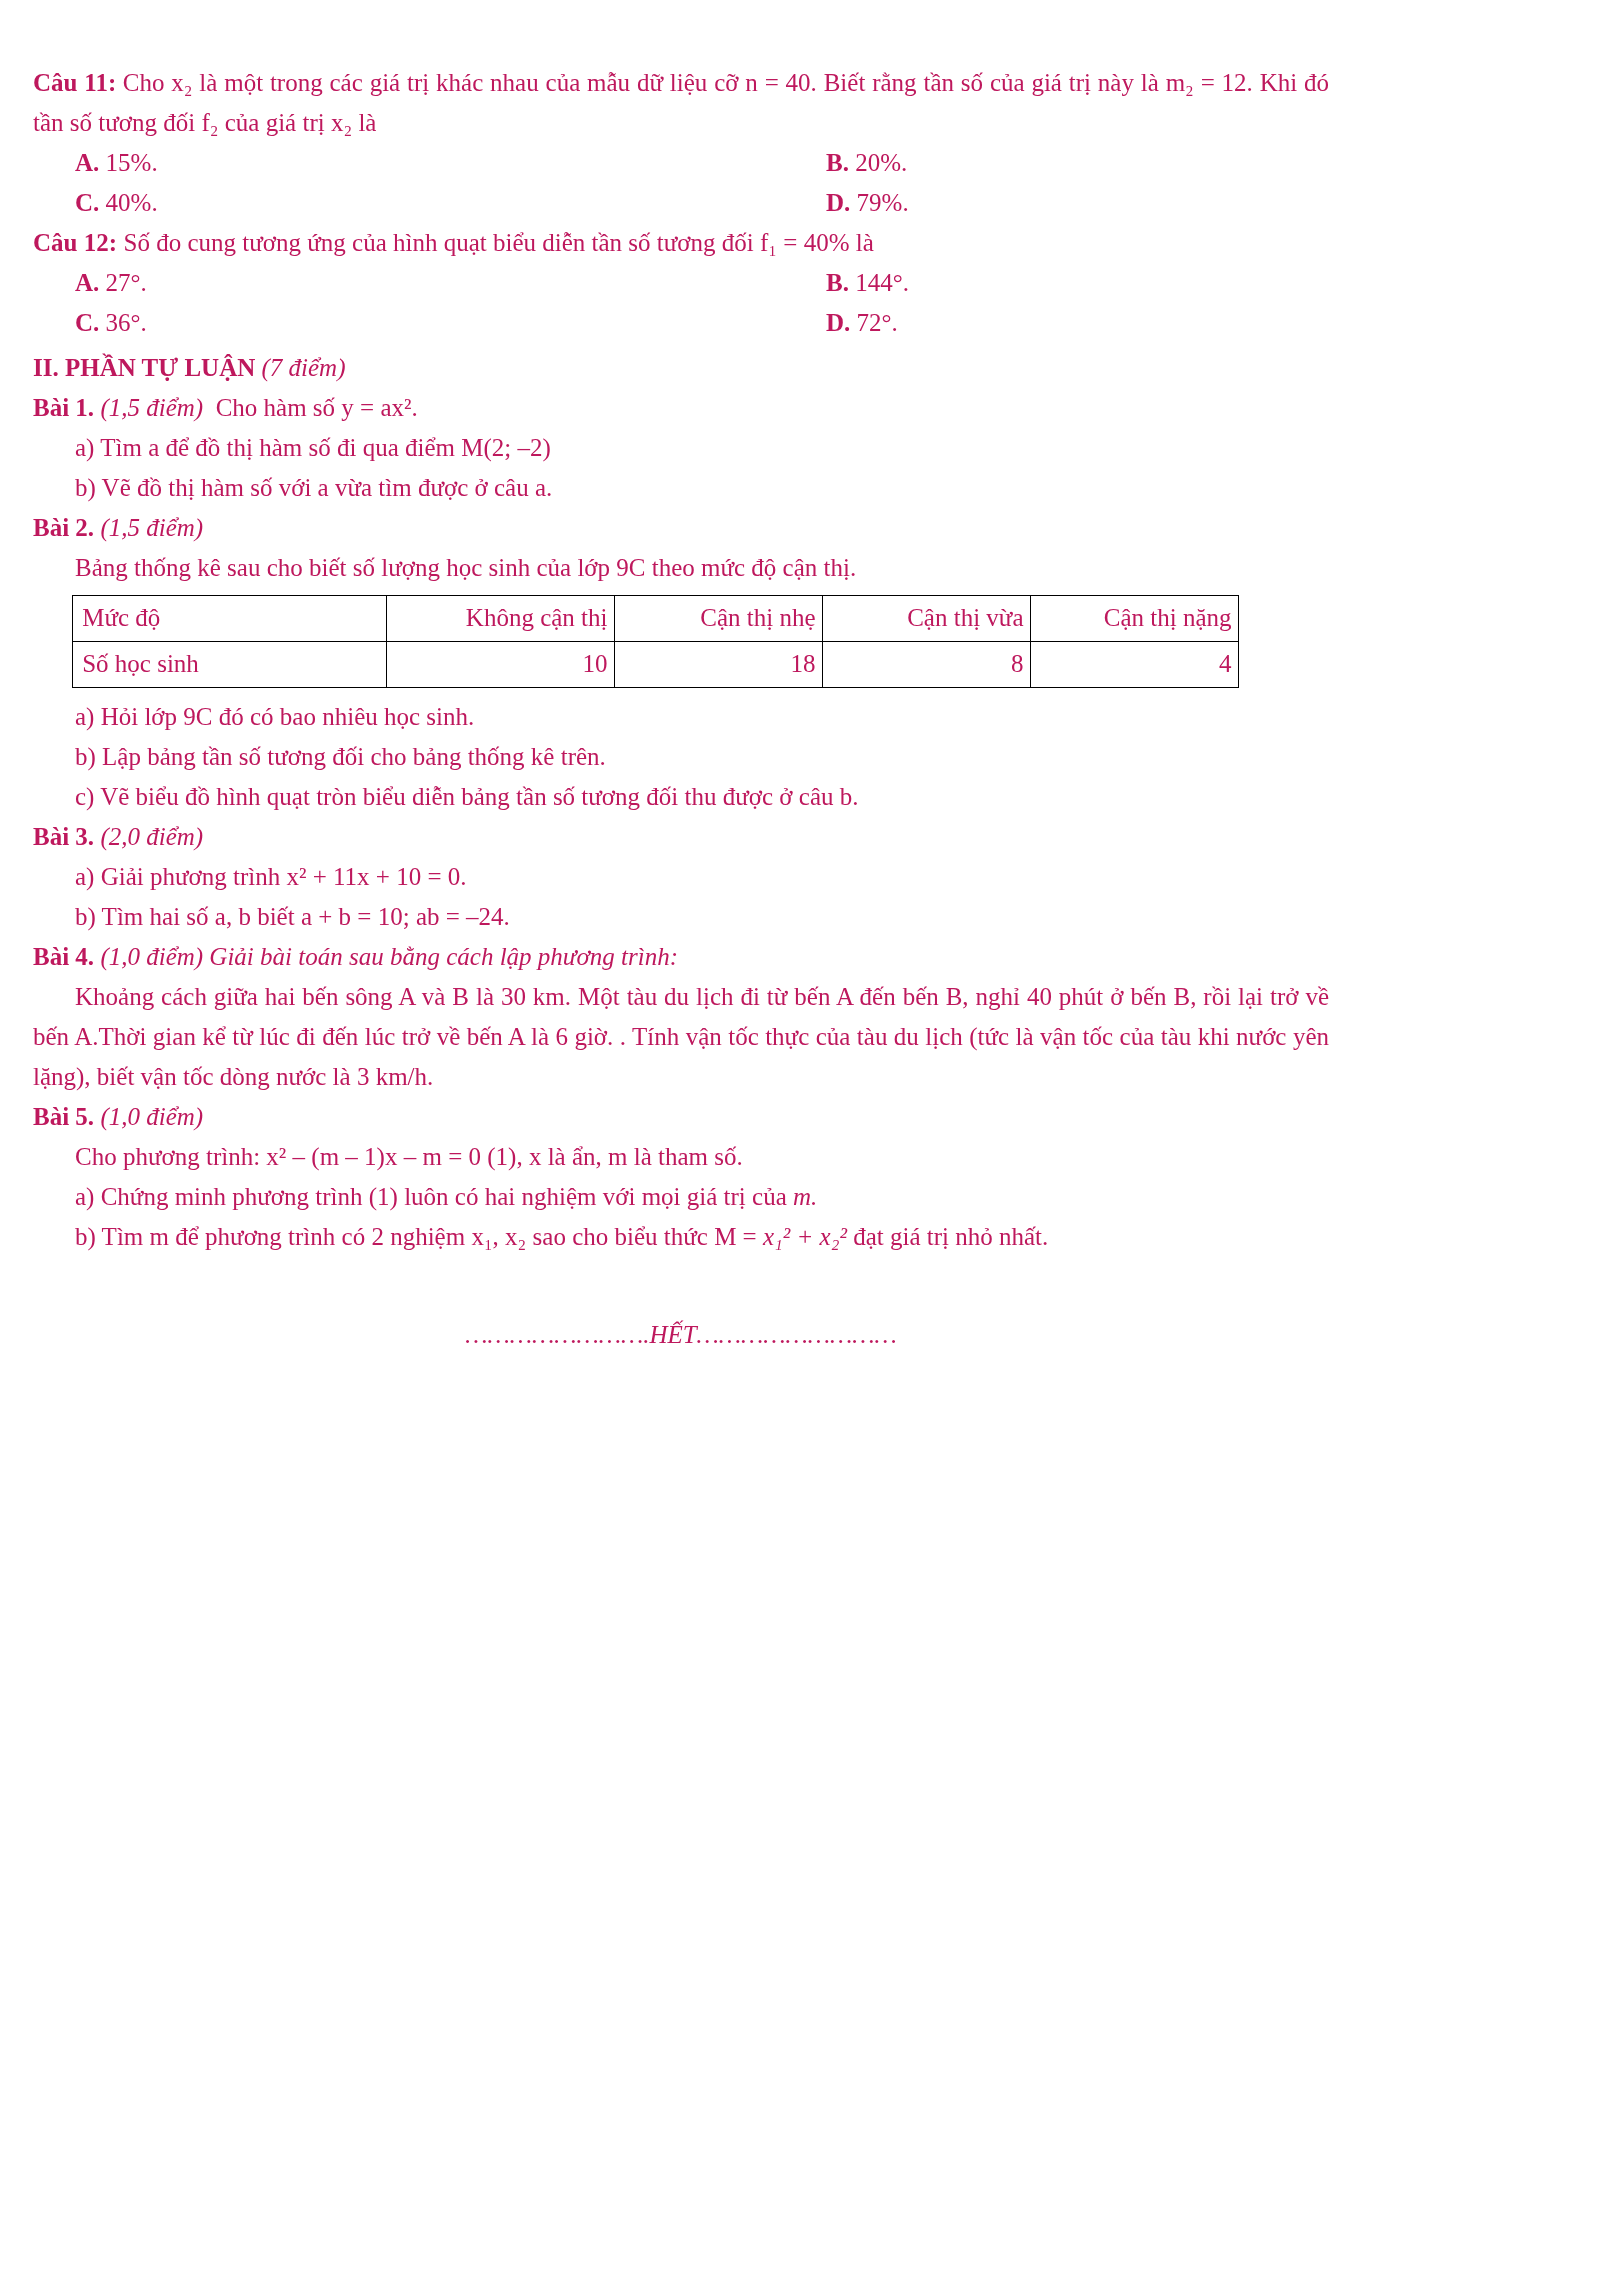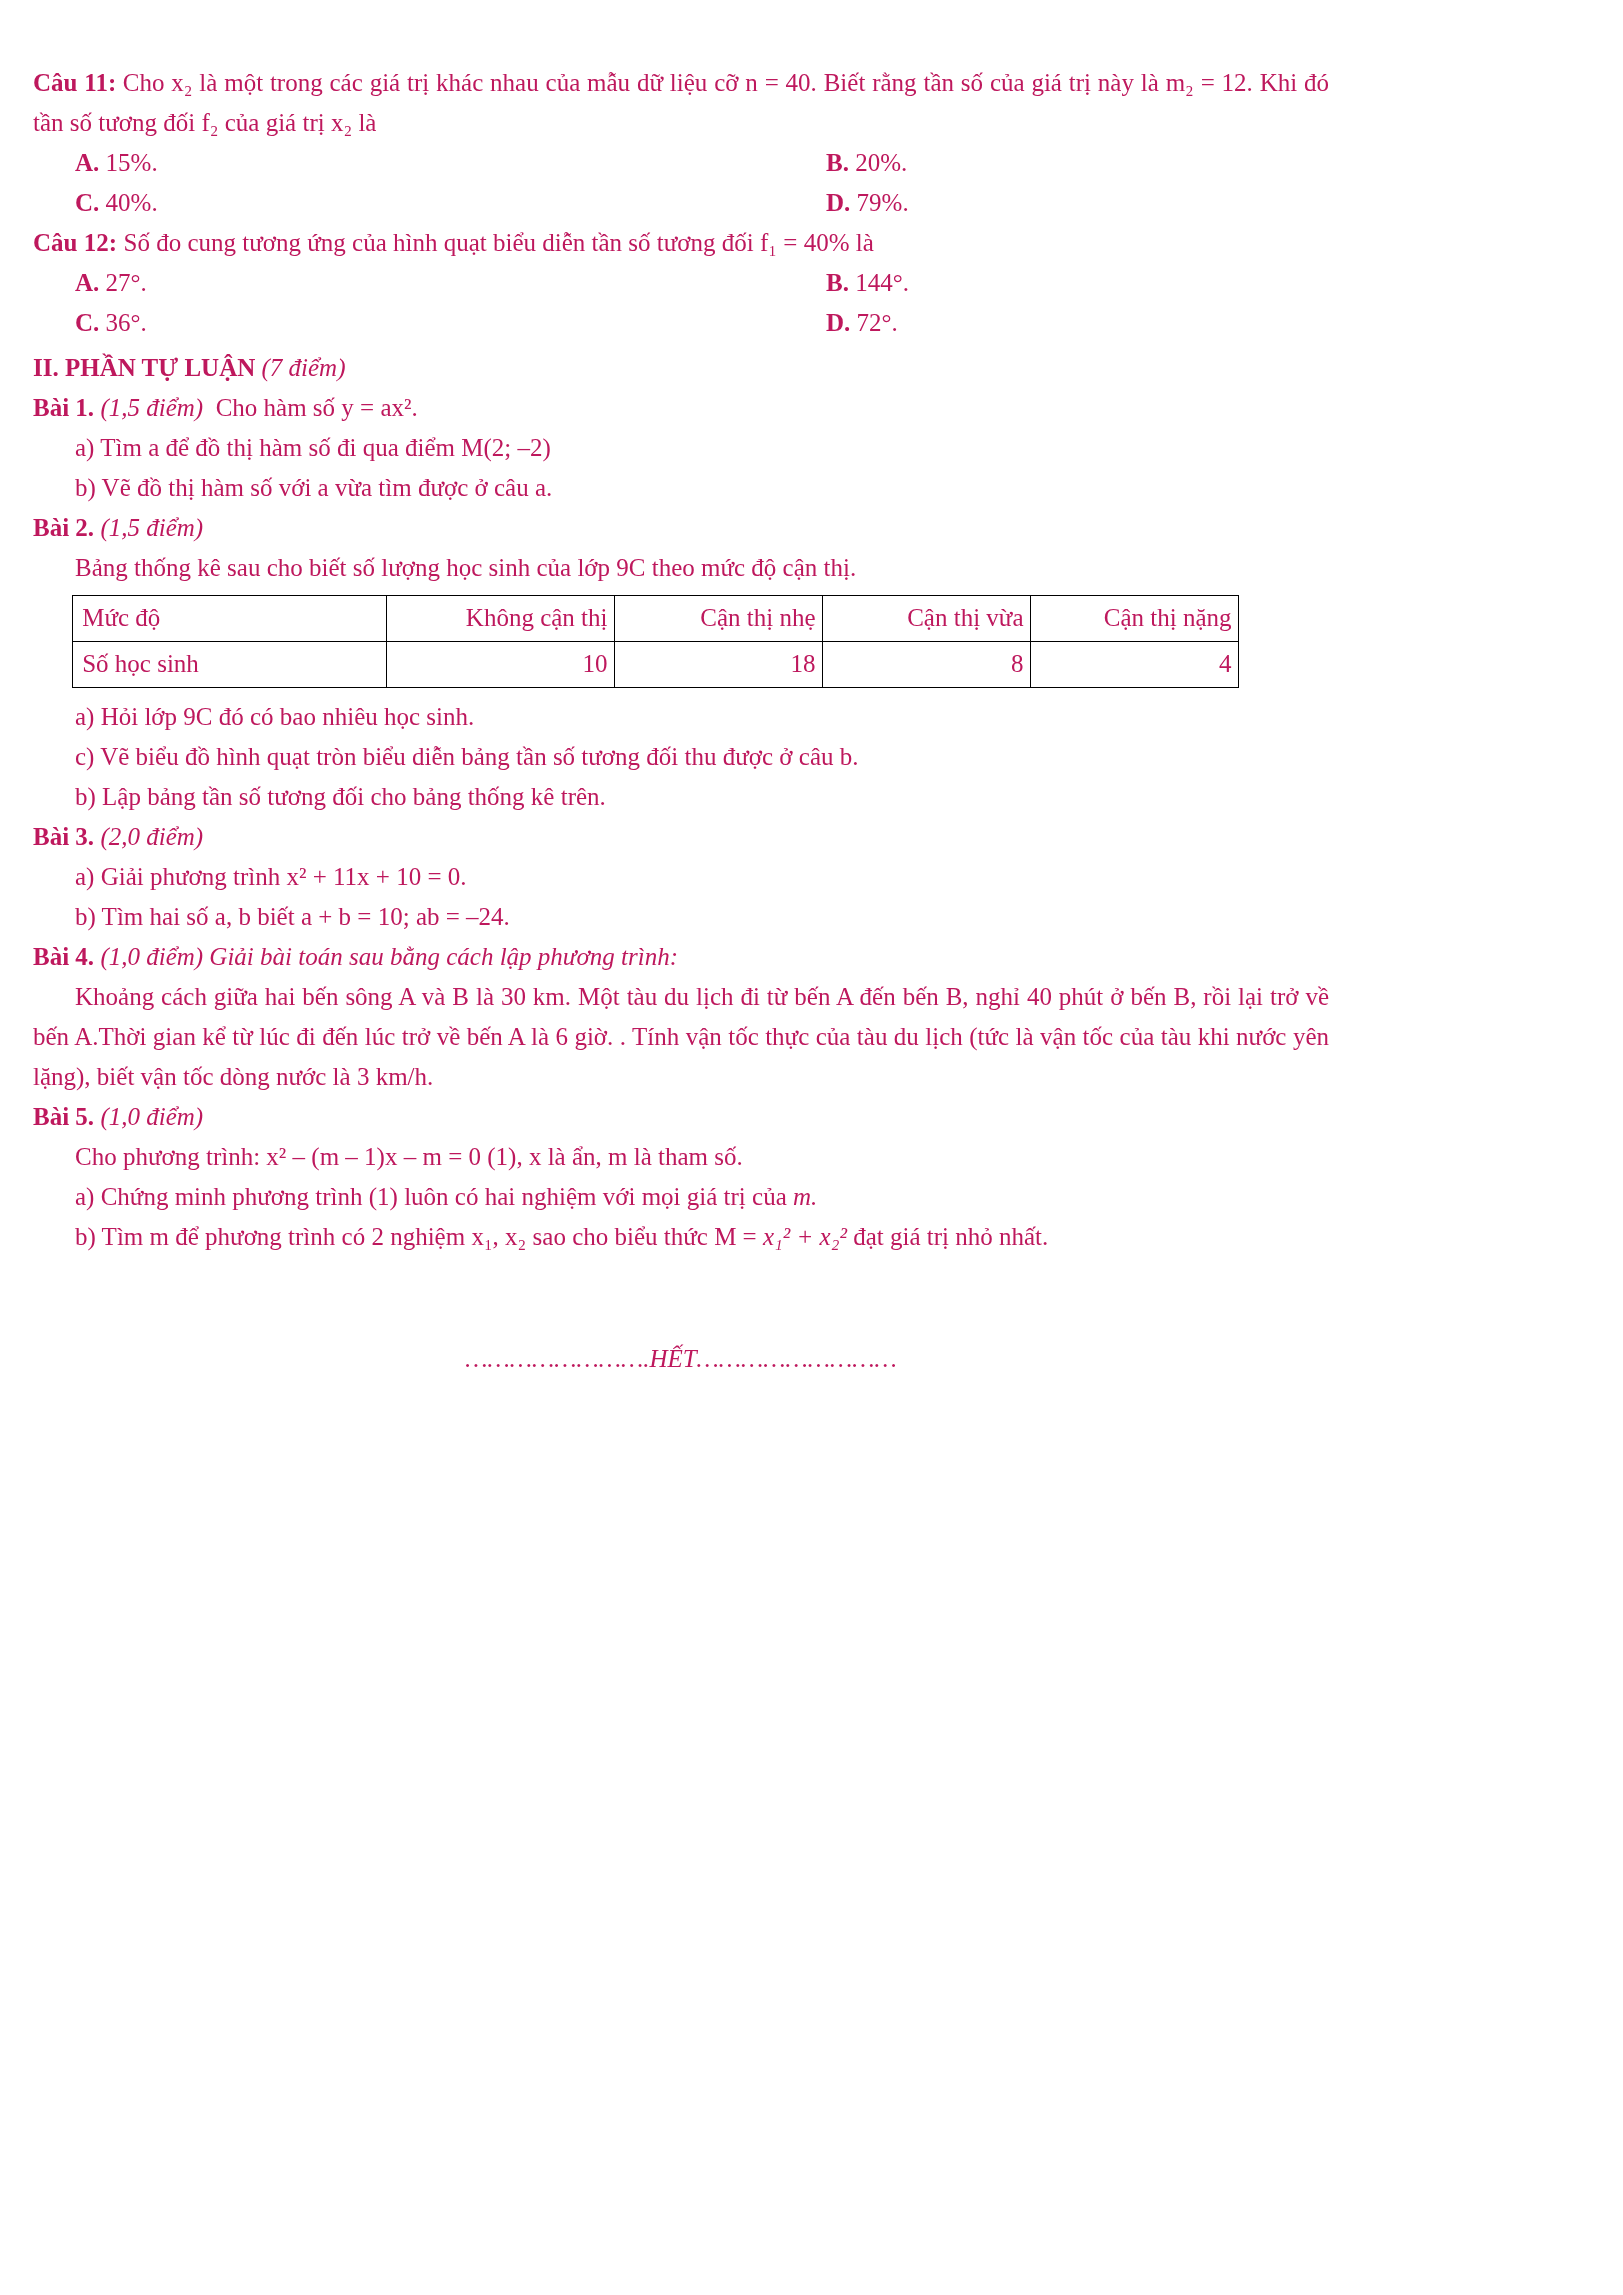--- a/index.html
+++ b/index.html
@@ -35,21 +35,21 @@
   .stat-table td {
     border: 1.3px solid #000000;
     text-align: right;
     padding: 2.6px 6.5px;
     height: 34px;
     vertical-align: middle;
   }
   .stat-table td.c1 { text-align: left; padding-left: 9.2px; }
   .footer-line {
     text-align: center;
-    margin-top: 82px;
+    margin-top: 58px;
     font-style: italic;
   }
 </style>
 </head>
 <body>
 
 <div class="page">
 
   <p class="just">
     <span class="qlabel">Câu 11:</span><span>Cho x₂ là một trong các giá trị khác nhau của mẫu dữ liệu cỡ n = 40. Biết rằng tần số của giá trị này là m₂ = 12. Khi đó tần số tương đối f₂ của giá trị x₂ là</span>
@@ -126,22 +126,22 @@
       <td class="c1">Số học sinh</td>
       <td>10</td>
       <td>18</td>
       <td>8</td>
       <td>4</td>
     </tr>
   </tbody>
     </table>
 
   <p class="indent">a) Hỏi lớp 9C đó có bao nhiêu học sinh.</p>
+  <p class="indent">b) Lập bảng tần số tương đối cho bảng thống kê trên.</p>
   <p class="indent">c) Vẽ biểu đồ hình quạt tròn biểu diễn bảng tần số tương đối thu được ở câu b.</p>
-  <p class="indent">b) Lập bảng tần số tương đối cho bảng thống kê trên.</p>
 
   <p>
     <span class="bold">Bài 3.</span> <span class="ital">(2,0 điểm)</span>
   </p>
   <p class="indent">a) Giải phương trình x² + 11x + 10 = 0.</p>
   <p class="indent">b) Tìm hai số a, b biết a + b = 10; ab = –24.</p>
 
   <p>
     <span class="bold">Bài 4.</span> <span class="ital">(1,0 điểm) Giải bài toán sau bằng cách lập phương trình:</span>
   </p>

